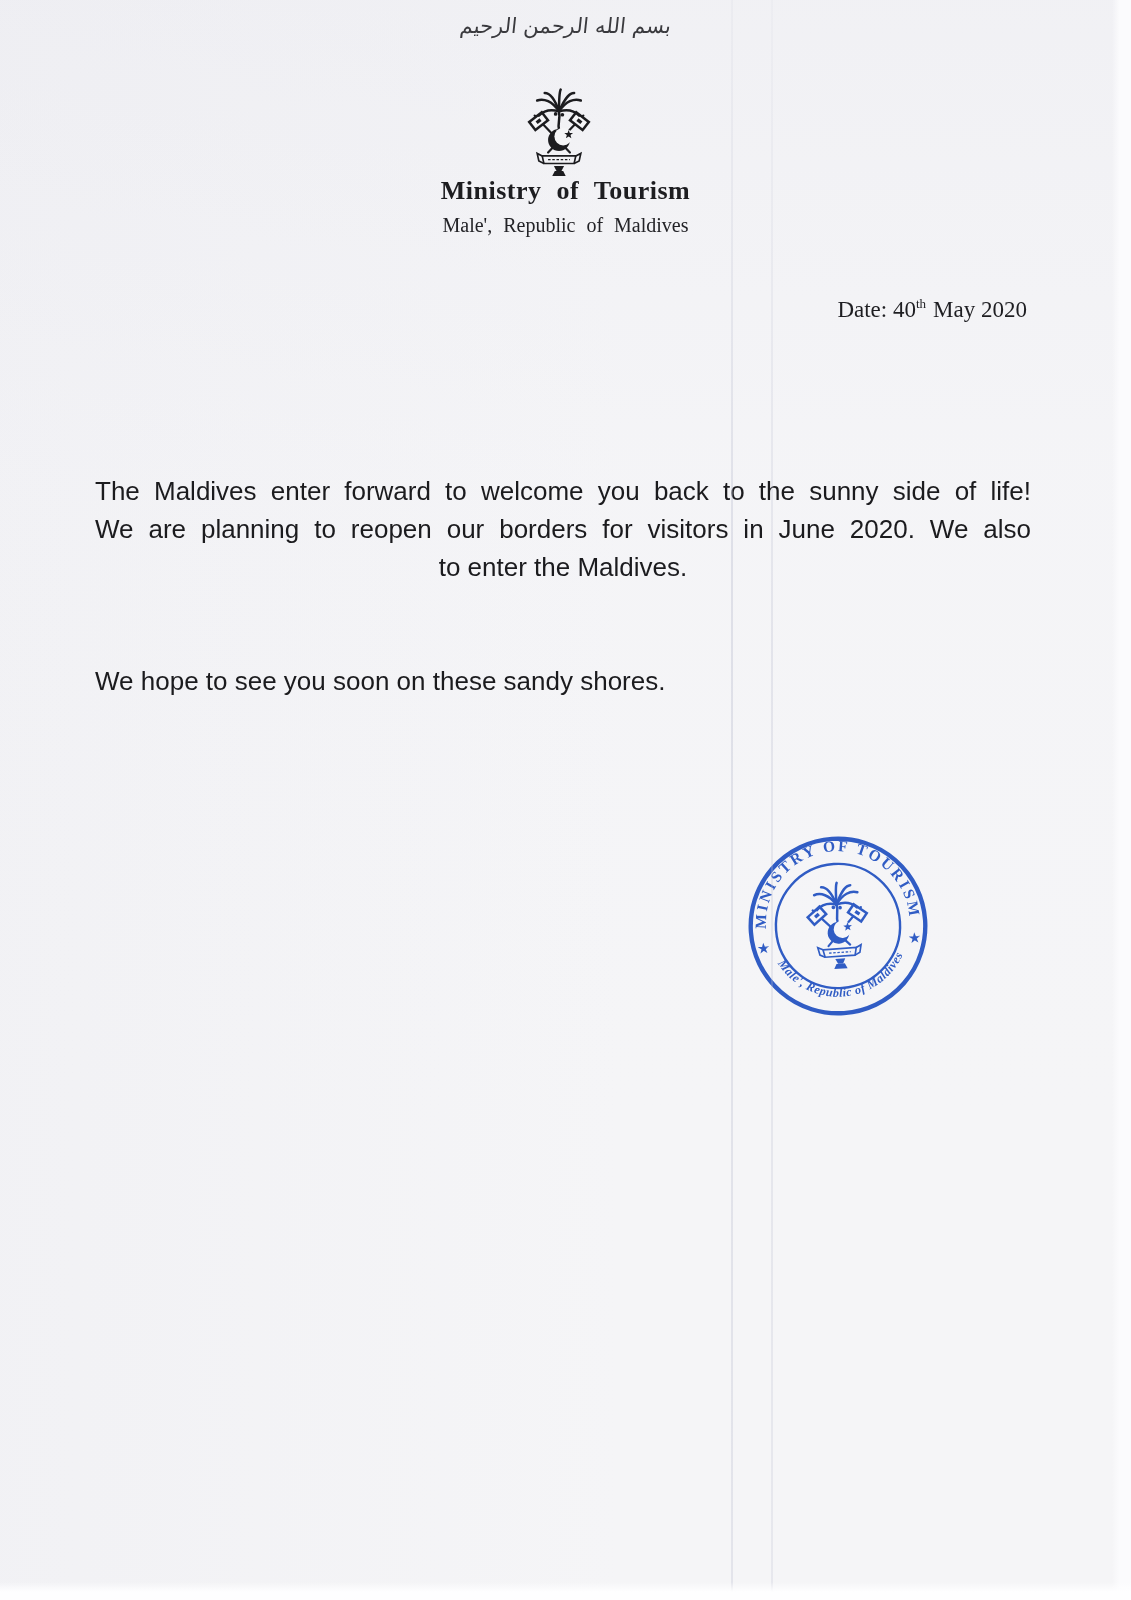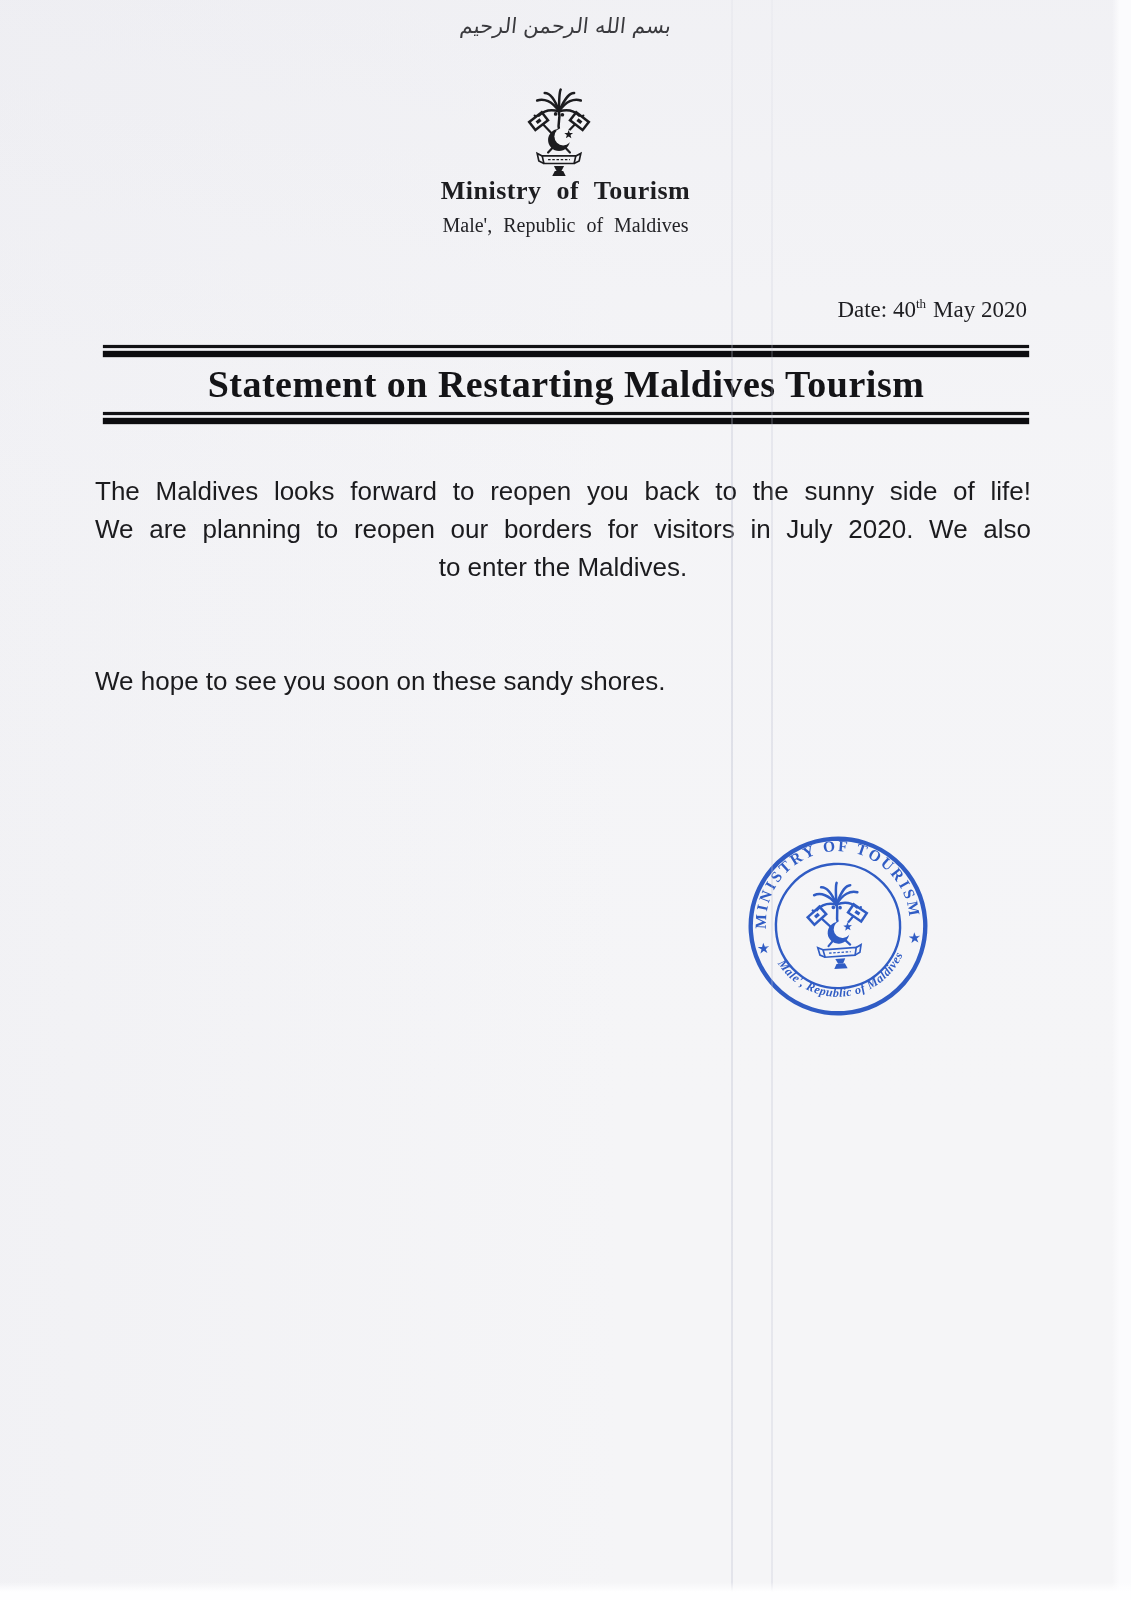--- a/index.html
+++ b/index.html
@@ -141,37 +141,24 @@
   </svg>
 
   <div class="ministry-name">Ministry of Tourism</div>
 
   <div class="ministry-location">Male', Republic of Maldives</div>
 
   <div class="date-line">
     <span>Date: 40</span><sup>th</sup><span class="date-suffix">May 2020</span>
   </div>
 
-  <div class="title-banner">
-    <div class="rule">
-      <div class="thin"></div>
-        <div class="gap"></div>
-        <div class="thick"></div>
-    </div>
-    <h1 class="doc-title">Statement on Restarting Maldives Tourism</h1>
-    <div class="rule">
-      <div class="thin"></div>
-        <div class="gap"></div>
-        <div class="thick"></div>
-    </div>
-  </div>
 
   <div class="body-text para-1">
-    <div class="jline">The Maldives looks forward to reopen you back to the sunny side of life!</div>
-    <div class="jline">We are planning to reopen our borders for visitors in July 2020. We also</div>
+    <div class="jline">The Maldives enter forward to welcome you back to the sunny side of life!</div>
+    <div class="jline">We are planning to reopen our borders for visitors in June 2020. We also</div>
     <div class="jline-last">to enter the Maldives.</div>
   </div>
 
   <div class="body-text para-2">We hope to see you soon on these sandy shores.</div>
 
   <svg class="stamp" viewBox="0 0 200 200" aria-hidden="true">
     <defs>
       <path id="arcTop" d="M 27,109 A 74,74 0 1 1 173,109" fill="none"></path>
       <path id="arcBottom" d="M 29.5,118.9 A 73,73 0 0 0 170.5,118.9" fill="none"></path>
     </defs>

